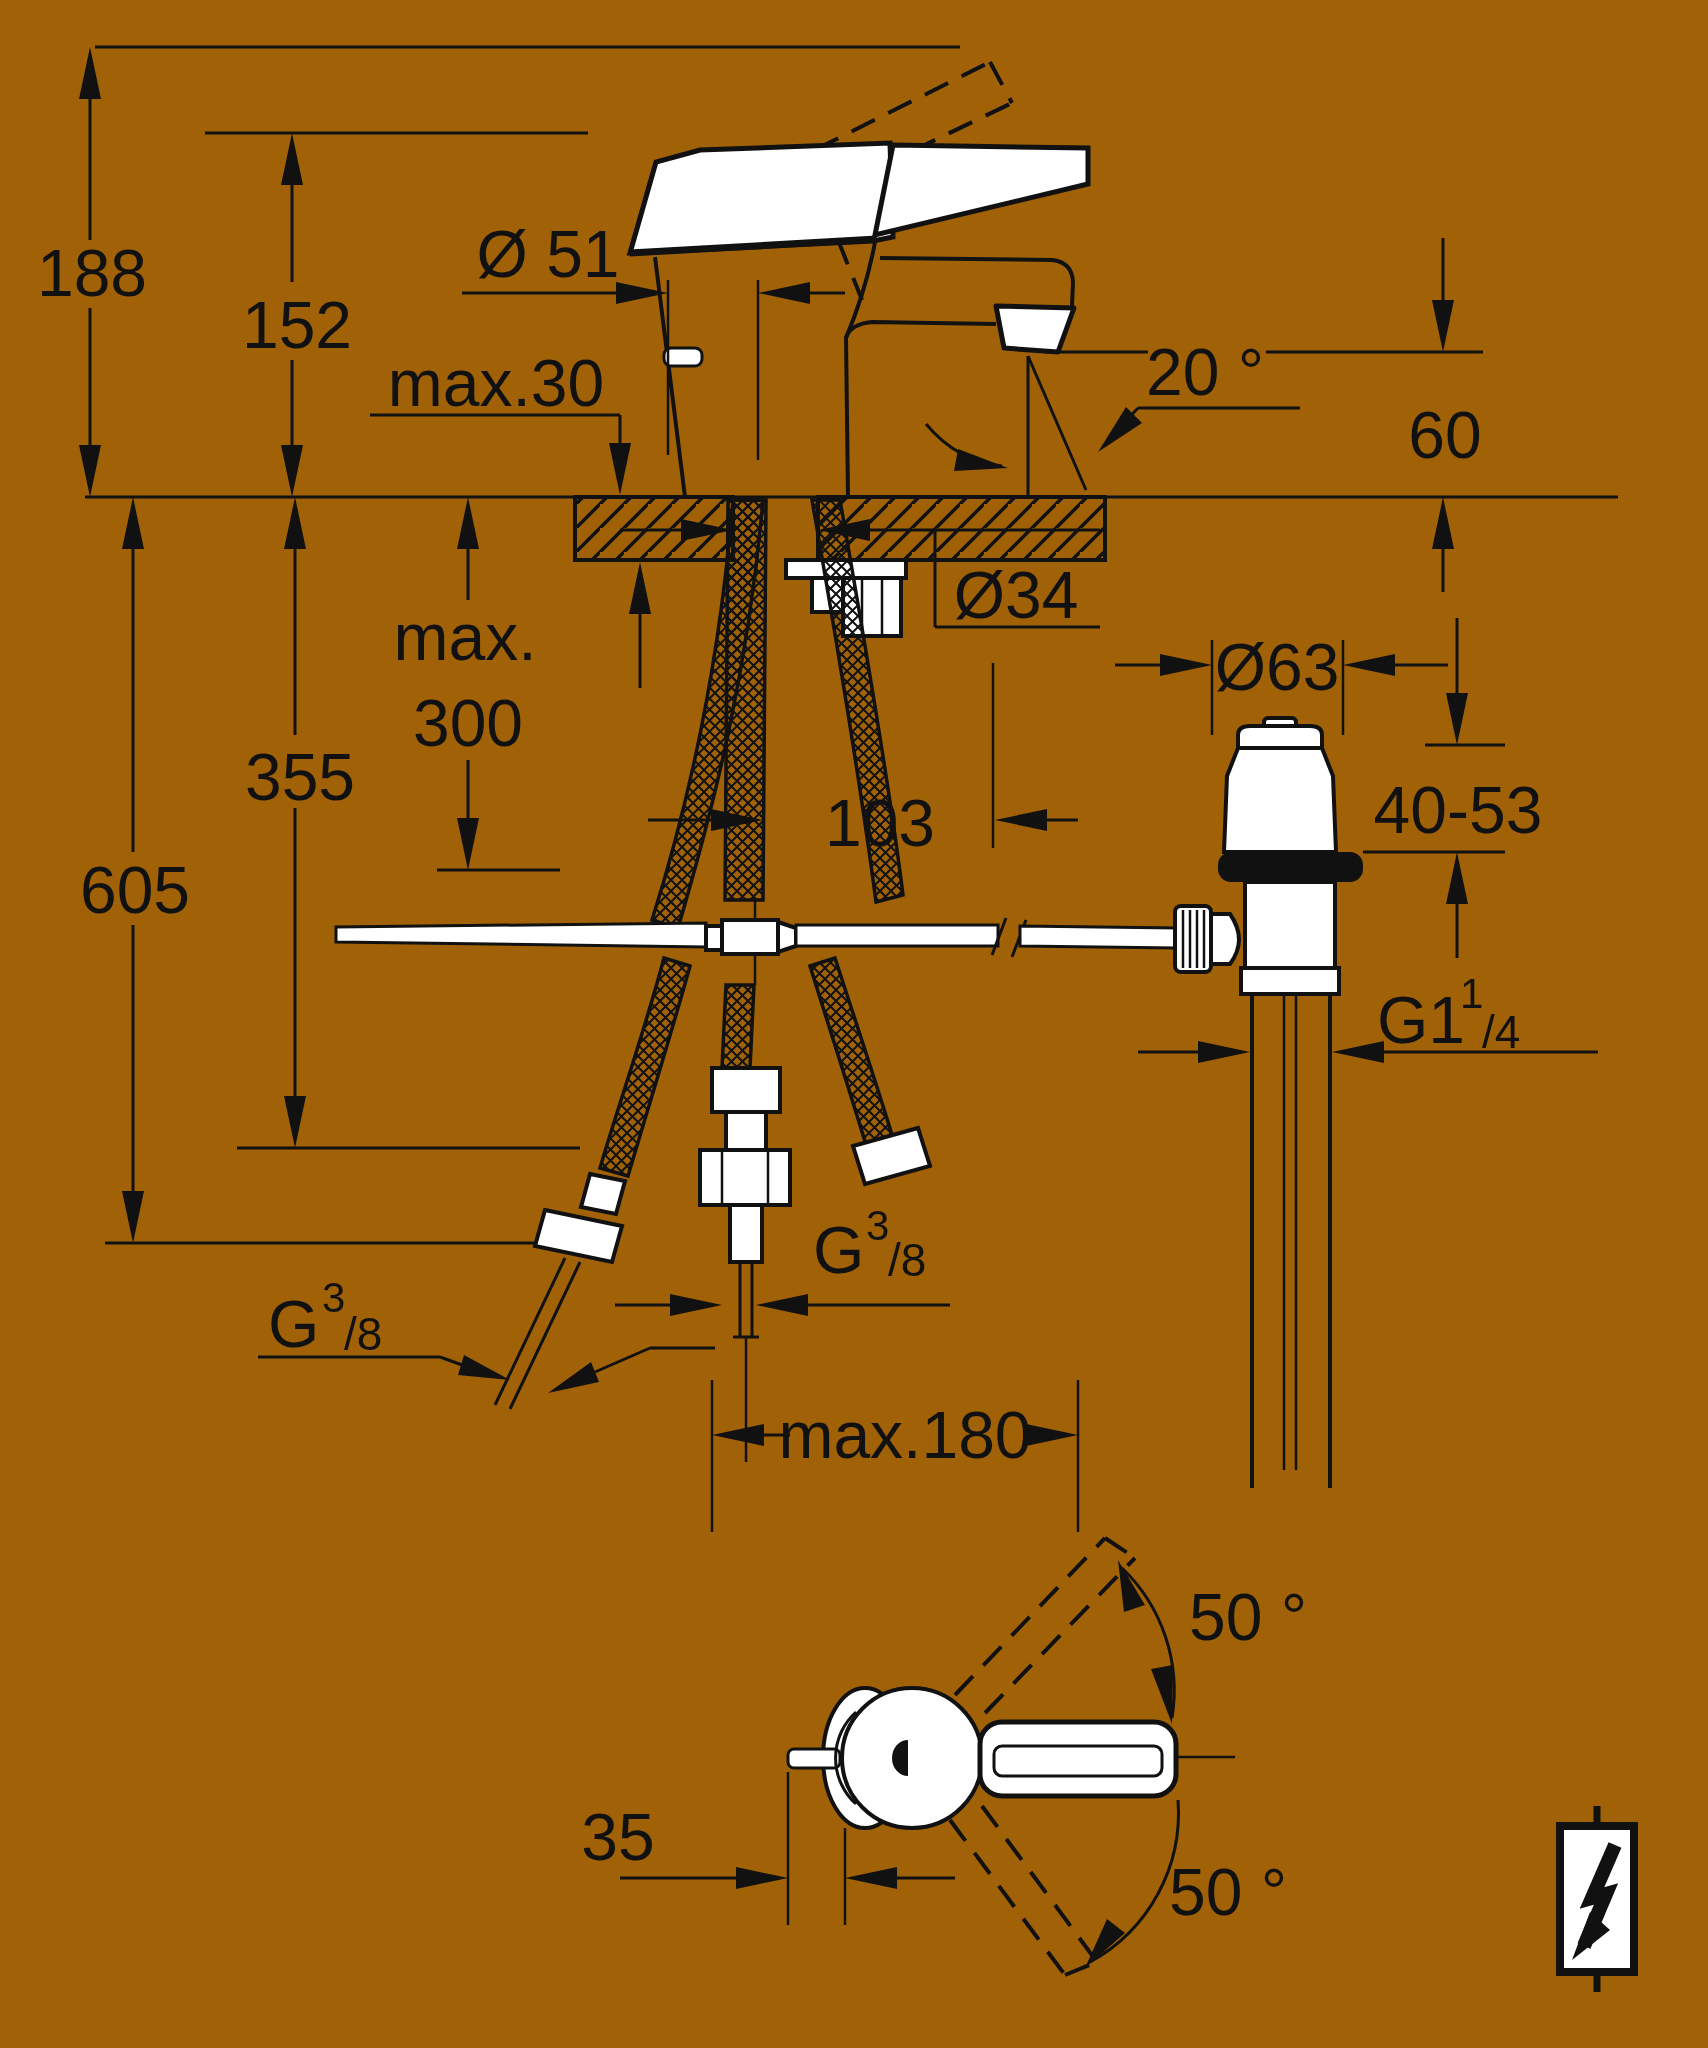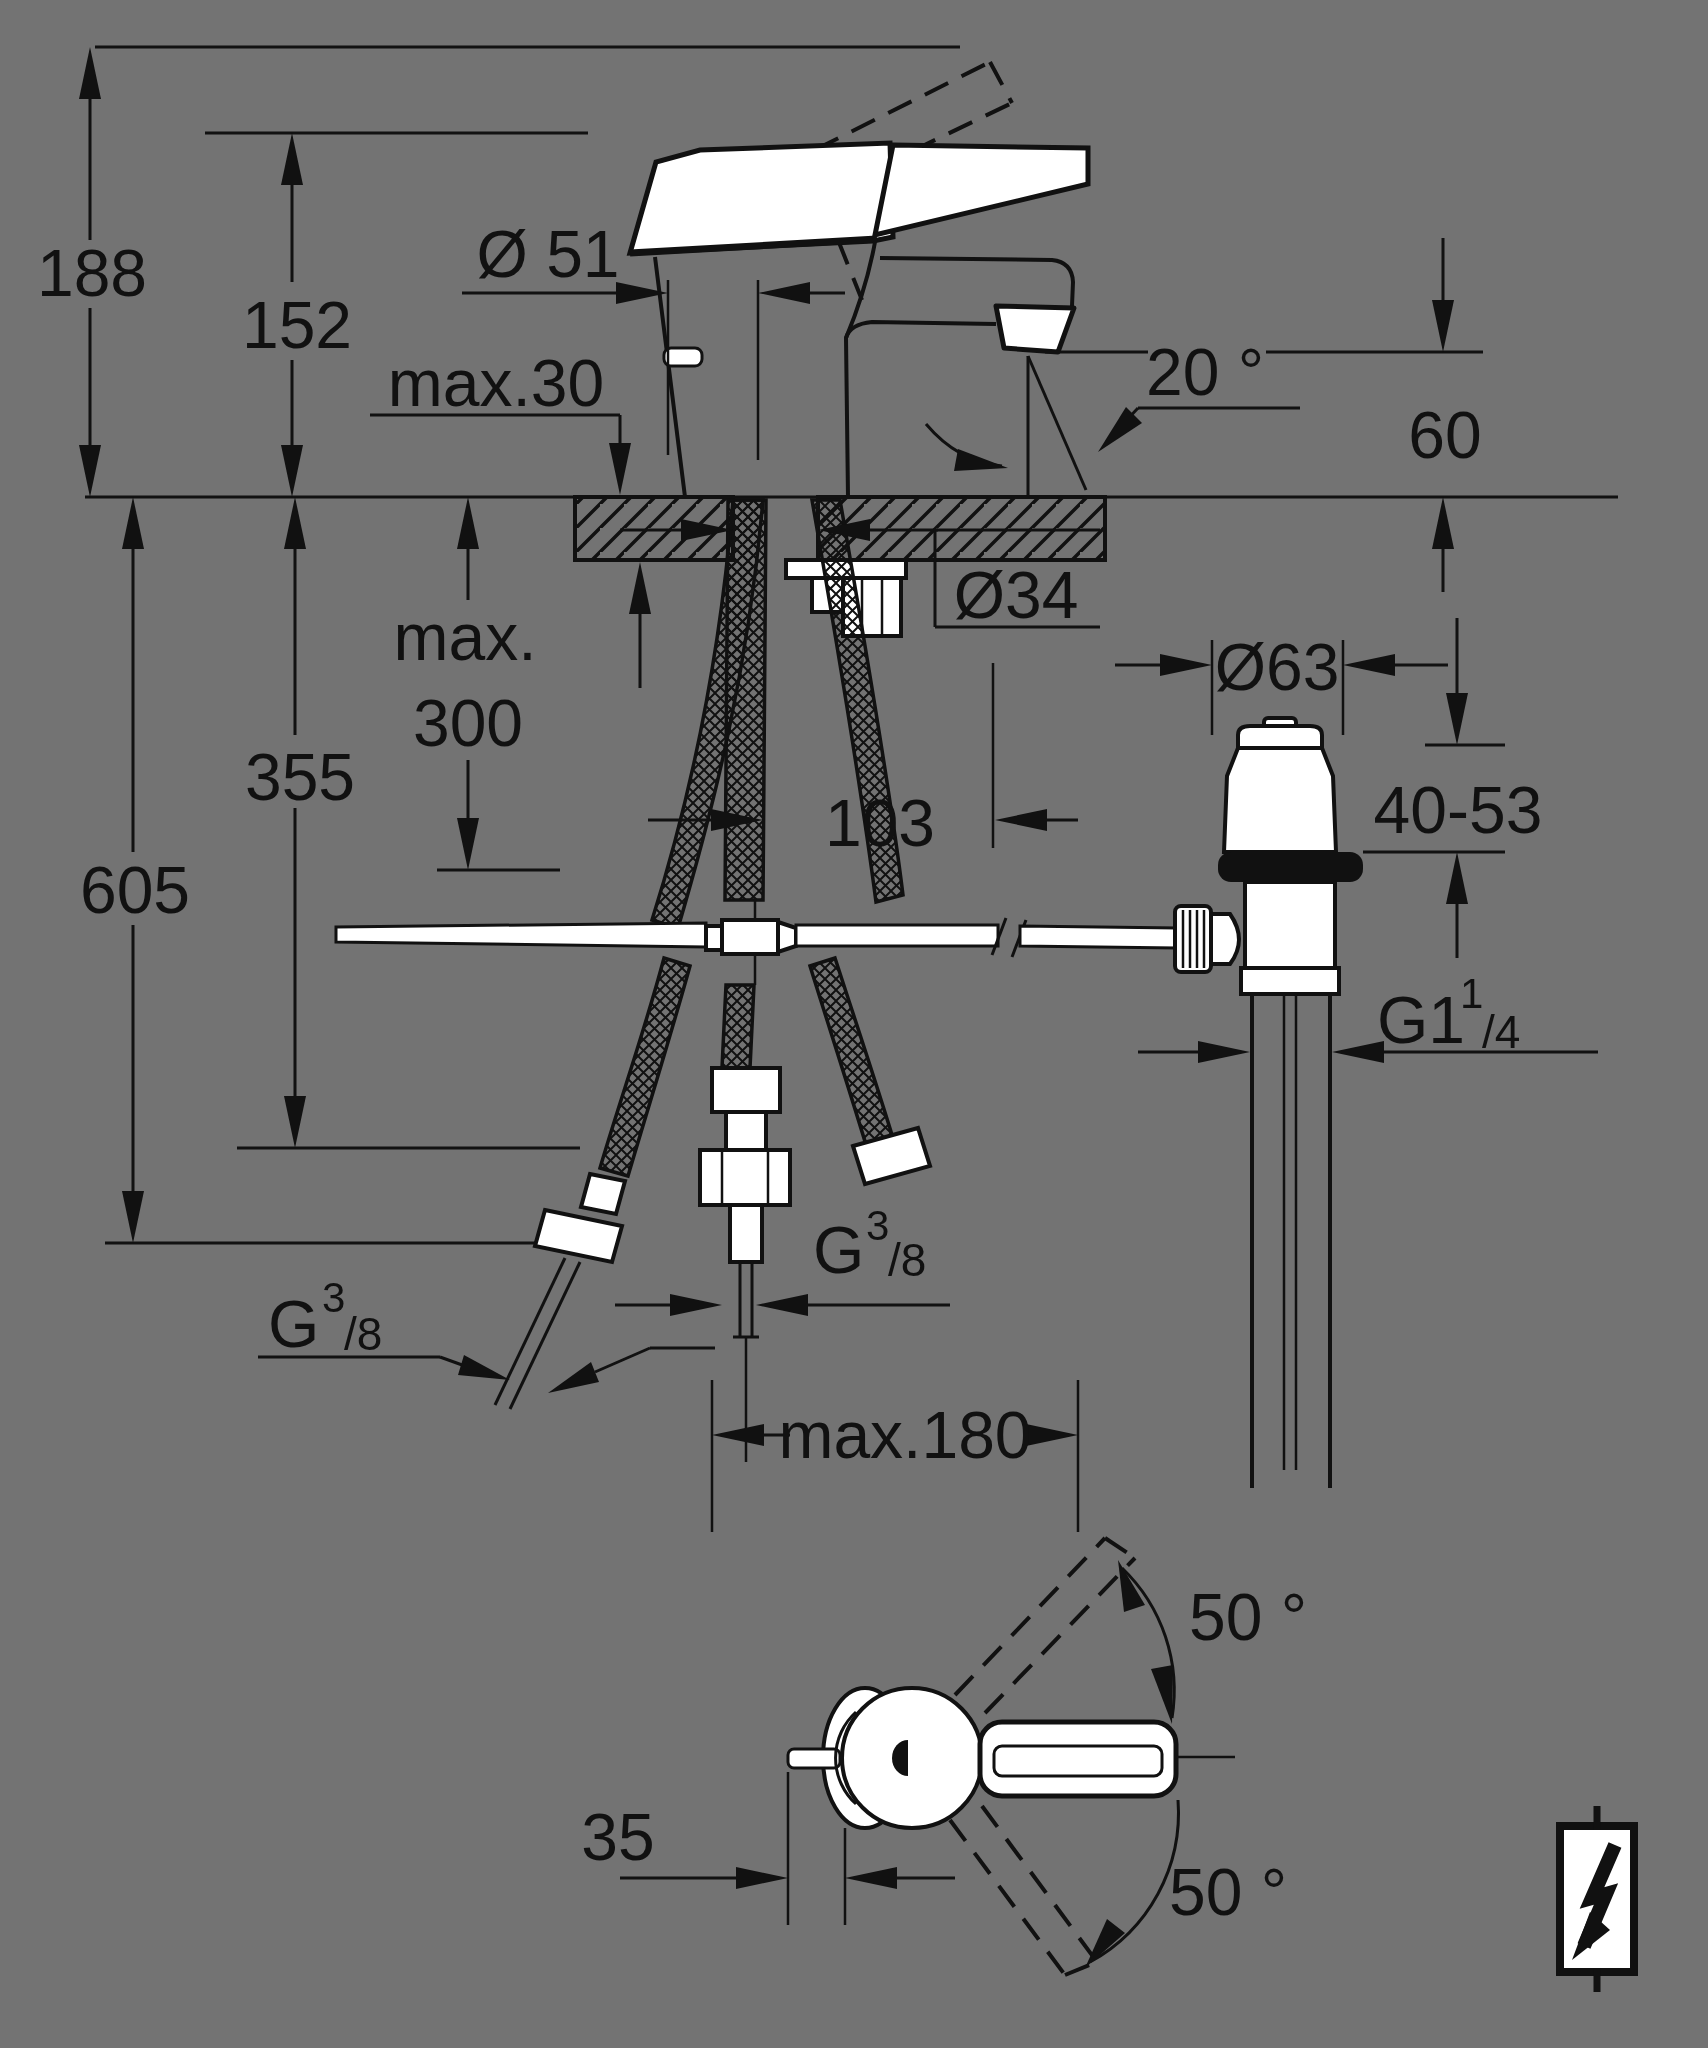--- a/index.html
+++ b/index.html
@@ -1,16 +1,16 @@
 <!DOCTYPE html>
 <html><head>
 <meta charset="utf-8">
 <style>
   html,body{margin:0;padding:0;background:#ffffff;}
-  .stage{width:1708px;height:2048px;position:relative;background:#737373;overflow:hidden;}
+  .stage{width:1708px;height:2048px;position:relative;background:#a16207;overflow:hidden;}
   svg{display:block;}
   text{font-family:"Liberation Sans",sans-serif;fill:#111;}
   .t-main{font-size:66px;}
   .t-sup{font-size:42px;}
   .t-den{font-size:46px;}
   .ln{stroke:#111;fill:none;}
   .w2{stroke-width:2.5;}
   .w3{stroke-width:3;}
   .w4{stroke-width:4;}
   .w5{stroke-width:5;}

